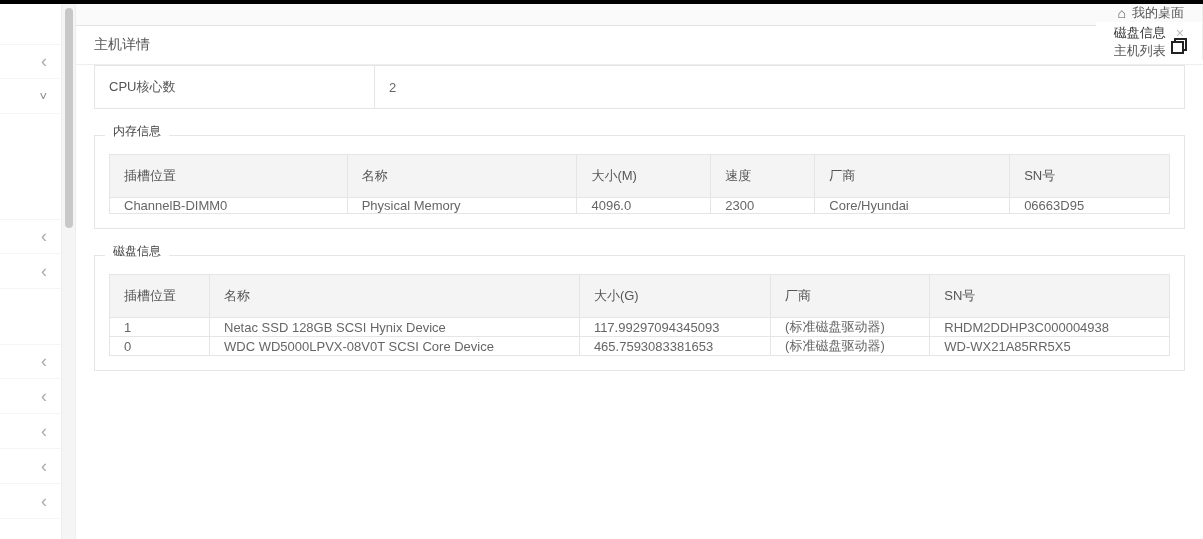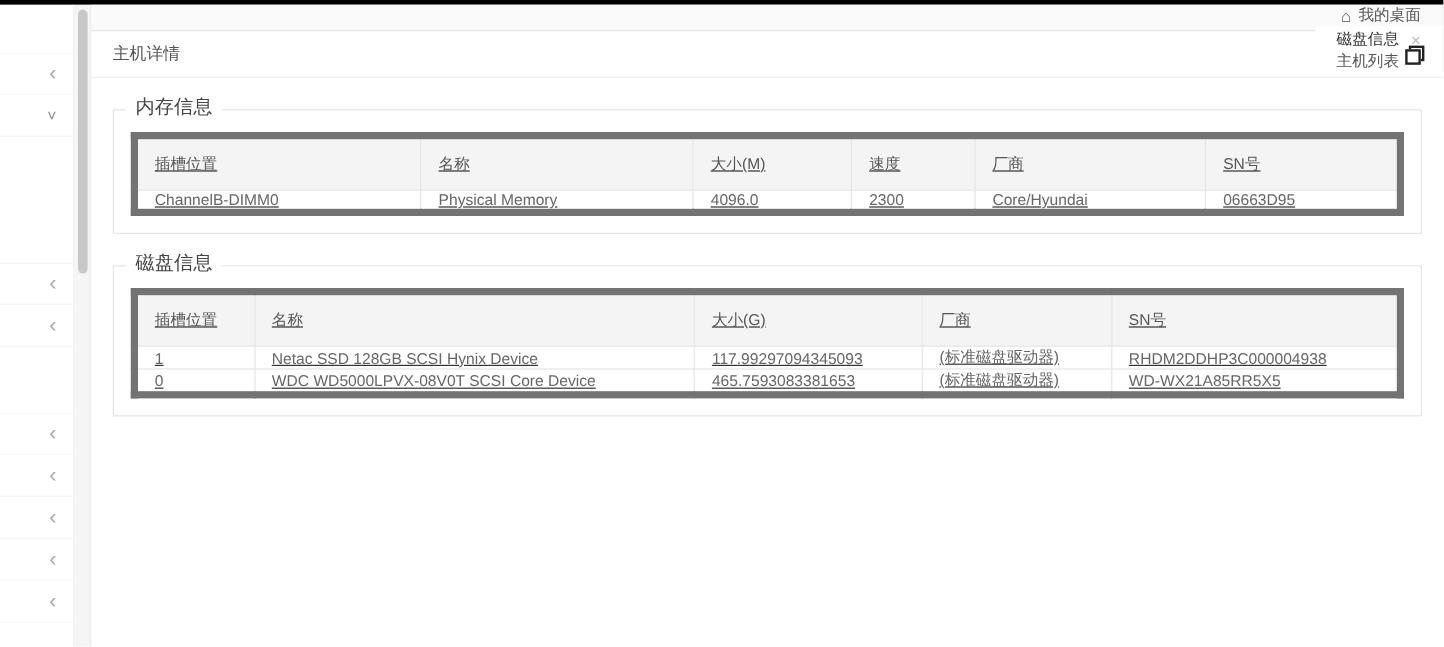--- a/index.html
+++ b/index.html
@@ -168,31 +168,30 @@
     .info-table td {
       border: 1px solid #e5e5e5;
       padding: 12px 14px;
       color: #666;
     }
     .info-table td.label {
       width: 280px;
       color: #555;
     }
     .section-title {
-      font-size: 16px;
+      font-size: 12px;
       color: #444;
       margin-top: 28px;
       margin-bottom: 12px;
       padding-left: 6px;
     }
     .data-table {
       width: 100%;
       border-collapse: collapse;
-      border: 6px solid #737373;
-      text-decoration: underline;
+      border: 1px solid #737373;
     }
     .data-table th {
       background: #f4f4f4;
       text-align: left;
       font-weight: normal;
       padding: 12px 14px;
       border: 1px solid #e5e5e5;
       color: #555;
     }
     .data-table td {
@@ -273,20 +272,24 @@
       </div>
 
       <div class="subheader">
         <span>主机详情</span>
         <span class="copy-icon"></span>
       </div>
 
       <div class="content">
         <table class="info-table">
           <tbody>
+              <tr>
+            <td class="label">CPU核心数</td>
+            <td>2</td>
+          </tr>
         </tbody>
           </table>
 
         <div class="fieldset-border">
           <div class="section-title">内存信息</div>
           <table class="data-table">
             <thead>
               <tr>
                 <th>插槽位置</th>
                 <th>名称</th>

